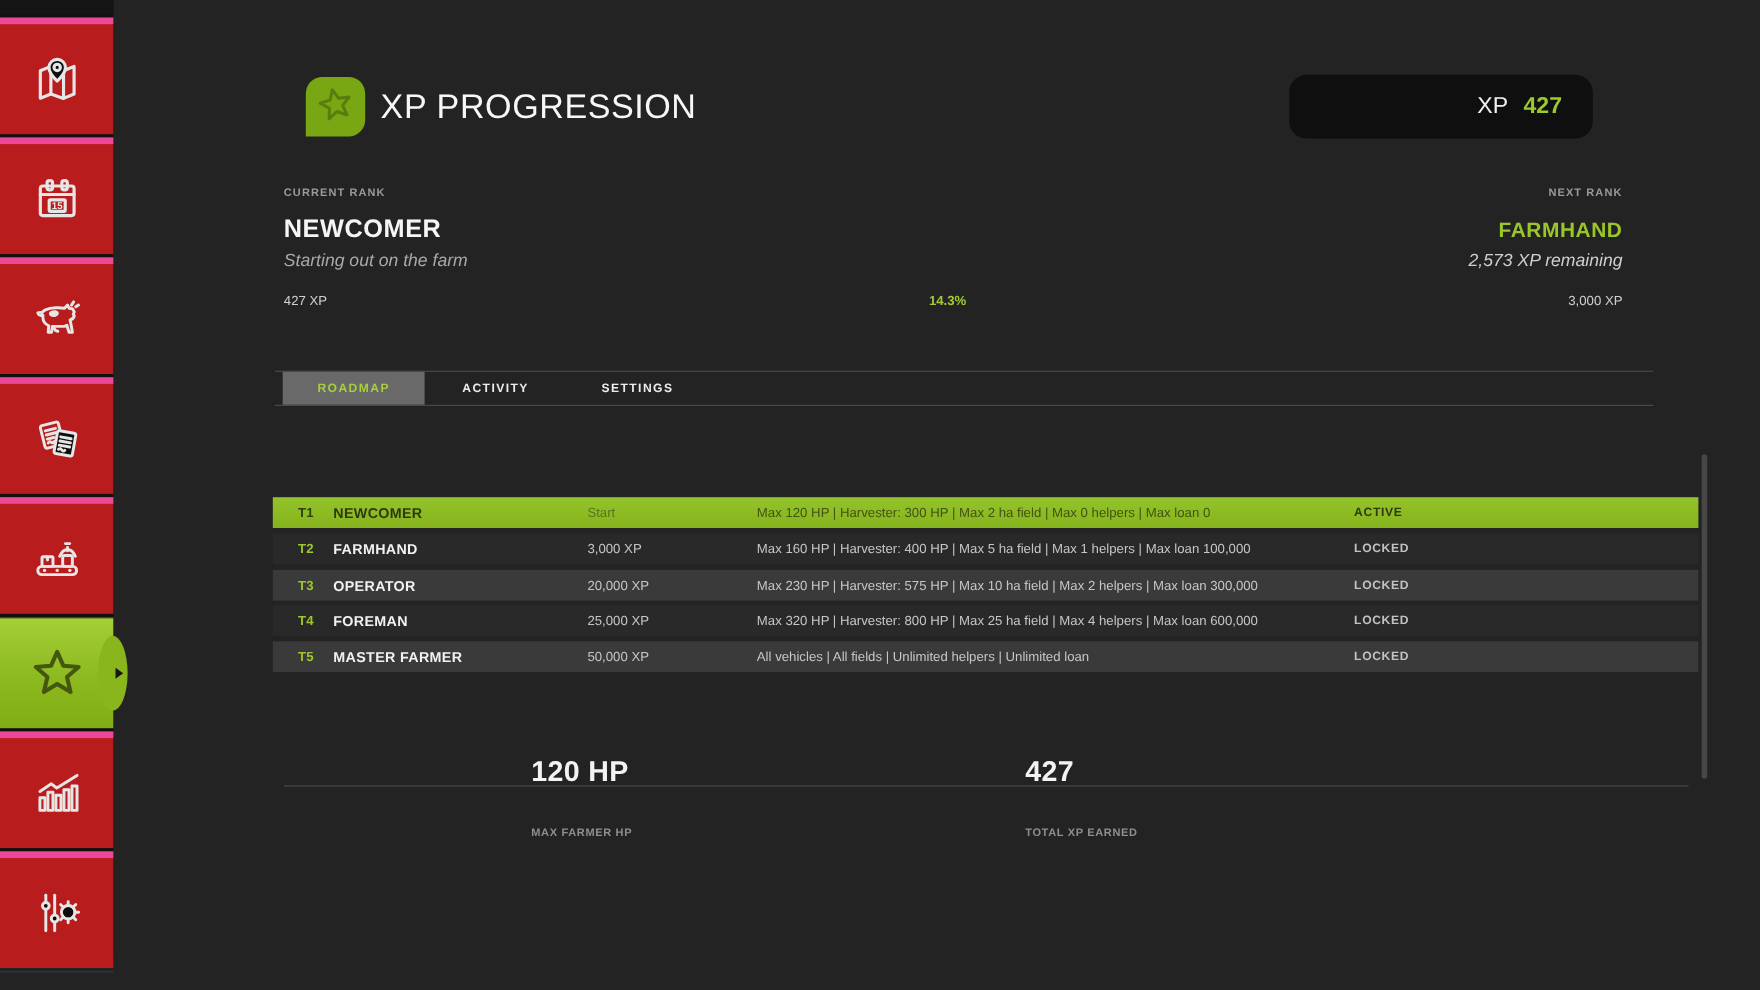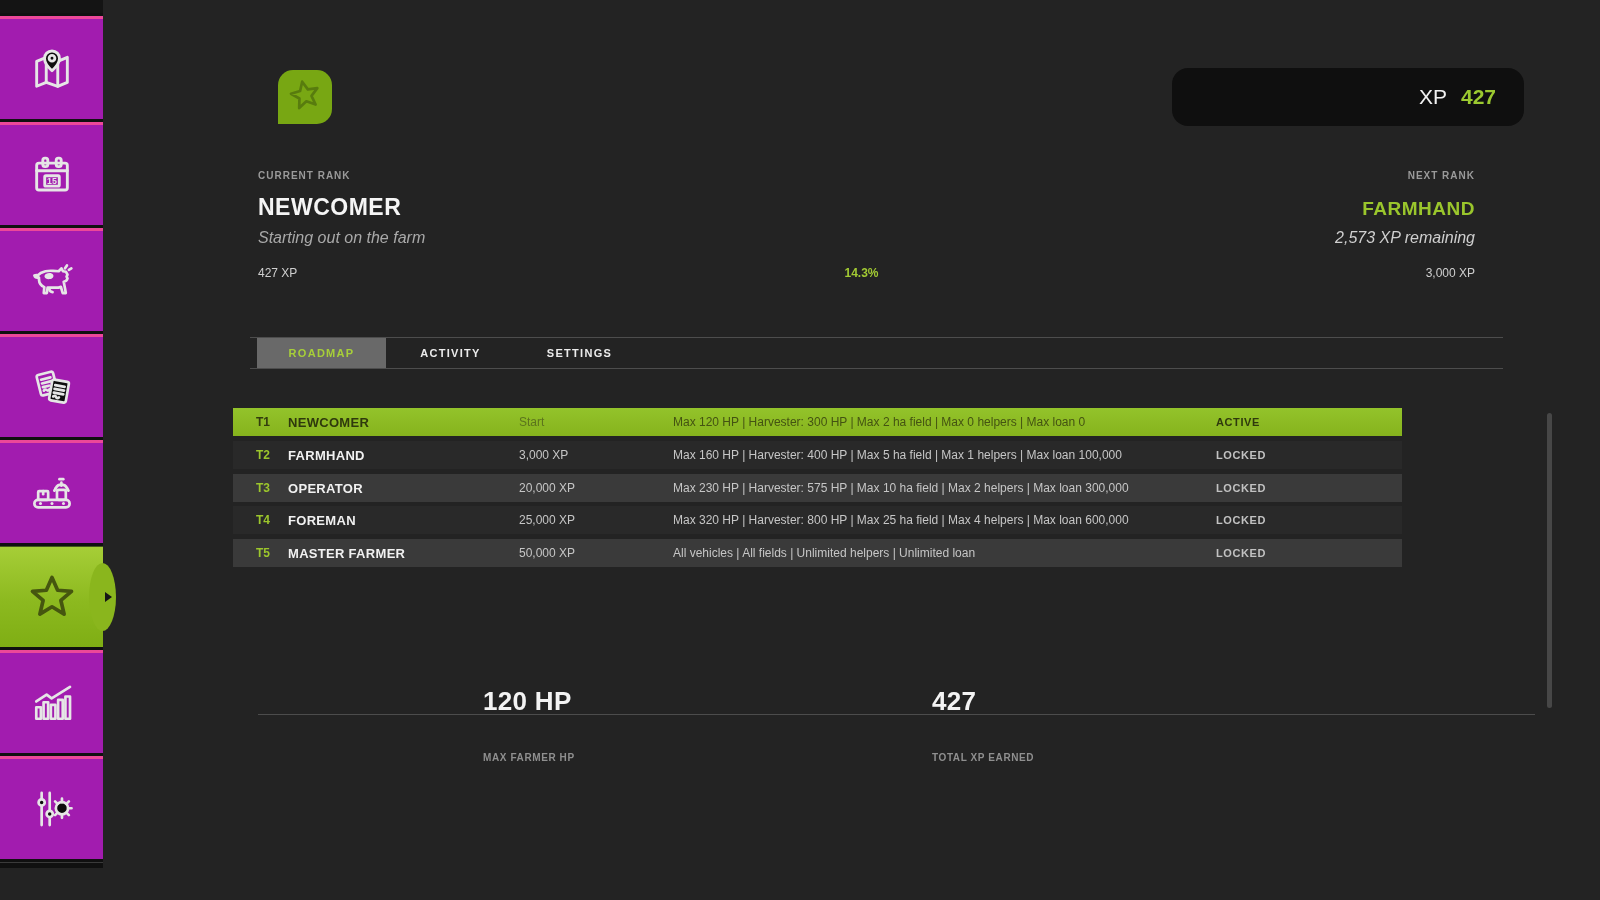--- a/index.html
+++ b/index.html
@@ -2,39 +2,39 @@
 <html><head>
 <meta charset="utf-8">
 <style>
   html,body{margin:0;padding:0;background:#000;}
   .root{position:relative;width:1600px;height:900px;background:#232323;overflow:hidden;
         font-family:"Liberation Sans",sans-serif;-webkit-font-smoothing:antialiased;}
 
   
   .sidebar{position:absolute;left:0;top:0;width:103px;height:868px;background:#101010;}
   .side-top{height:13px;background:#141414;}
-  .side-item{position:relative;height:100px;margin-top:3px;border-top:3px solid #ec4899;
-             background:#a21caf;display:flex;align-items:center;justify-content:center;cursor:pointer;}
+  .side-item{position:relative;height:100px;margin-top:3px;border-top:6px solid #ec4899;
+             background:#b91c1c;display:flex;align-items:center;justify-content:center;cursor:pointer;}
   .side-item.active{background:linear-gradient(180deg,#a6ce37 0%,#8cb91f 55%,#7fae14 100%);border-top:1px solid #44551a;}
   .side-end{height:1px;background:#3a3a3a;margin-top:3px;}
   .bump{position:absolute;right:-13px;top:50%;margin-top:-34px;width:27px;height:68px;
         background:#8ab61d;border-radius:50%;}
   .bump-arrow{position:absolute;right:-9px;top:50%;margin-top:-5px;width:0;height:0;
         border-left:7px solid #161616;border-top:5px solid transparent;border-bottom:5px solid transparent;}
   .side-item svg{display:block;}
 
   
   .main{position:absolute;left:103px;top:0;width:1497px;height:868px;}
 
   .hdr-icon{position:absolute;left:175px;top:70px;width:54px;height:54px;background:#78a713;
             border-radius:15px 15px 15px 0;display:flex;align-items:center;justify-content:center;}
   .hdr-icon svg{transform:rotate(-12deg);}
   .title{position:absolute;left:243px;top:79px;font-size:31px;color:#f7f7f7;letter-spacing:.5px;font-weight:400;}
 
-  .xp-badge{position:absolute;left:1069px;top:68px;width:352px;height:58px;background:#0f0f0f;
+  .xp-badge{position:absolute;left:1069px;top:68px;width:276px;height:58px;background:#0f0f0f;
             border-radius:16px;display:flex;align-items:center;justify-content:flex-end;
             padding-right:28px;box-sizing:border-box;gap:14px;}
   .xp-label{font-size:21px;color:#f1f1f1;}
   .xp-value{font-size:21px;font-weight:bold;color:#9bc930;}
 
   
   .rank-wrap{position:absolute;left:155px;top:170px;width:1217px;}
   .rank-labels{display:flex;justify-content:space-between;font-size:10px;font-weight:bold;
                color:#9a9a9a;letter-spacing:1px;}
   .rank-names{display:flex;justify-content:space-between;align-items:baseline;margin-top:13px;}
@@ -46,23 +46,23 @@
   .pct{color:#a2ca33;font-weight:bold;}
 
   
   .divider{position:absolute;left:147px;width:1253px;height:1px;background:#4d4d4d;}
   .tabs{position:absolute;left:154px;top:338px;height:30px;display:flex;}
   .tab{width:129px;display:flex;align-items:center;justify-content:center;font-size:11px;
        font-weight:bold;letter-spacing:1.3px;color:#ececec;cursor:pointer;}
   .tab.active{background:#696969;color:#a7cf39;}
 
   
-  .t-row{position:absolute;left:130px;width:1169px;height:28px;display:grid;
+  .t-row{position:absolute;left:145px;width:1296px;height:28px;display:grid;
          grid-template-columns:32px 231px 154px 543px 1fr;align-items:center;
-         padding-left:23px;box-sizing:border-box;}
+         padding-left:23px;box-sizing:border-box;margin-top:44px;}
   .t-row.dark{background:#292929;}
   .t-row.light{background:#3a3a3a;}
   .t-row.act{background:linear-gradient(180deg,#93c32b 0%,#86b31d 100%);}
   .c-tier{font-size:12px;font-weight:bold;color:#9cc62c;}
   .c-name{font-size:13px;font-weight:bold;color:#f1f1f1;letter-spacing:.3px;}
   .c-xp,.c-perks{font-size:12px;color:#c6c6c6;}
   .c-status{font-size:11px;font-weight:bold;color:#c2c2c2;letter-spacing:.6px;}
   .t-row.act .c-tier{color:#333d0e;}
   .t-row.act .c-name{color:#2f390d;}
   .t-row.act .c-xp{color:#5c741d;}
@@ -207,20 +207,21 @@
 
   <div class="main">
 
     <div class="hdr-icon">
       <span>
         <svg width="38" height="38" viewBox="0 0 24 24" fill="none" stroke="#587c0e" stroke-width="1.7" stroke-linejoin="round">
           <path d="M12 3.4l2.5 5.5 6 .5-4.6 4 1.4 5.9-5.3-3.2-5.3 3.2 1.4-5.9-4.6-4 6-.5z"></path>
         </svg>
       </span>
     </div>
+    <div class="title">XP PROGRESSION</div>
 
     <div class="xp-badge">
       <span class="xp-label">XP</span>
       <span class="xp-value">427</span>
     </div>
 
     <div class="rank-wrap">
       <div class="rank-labels">
         <span>CURRENT RANK</span>
         <span>NEXT RANK</span>

